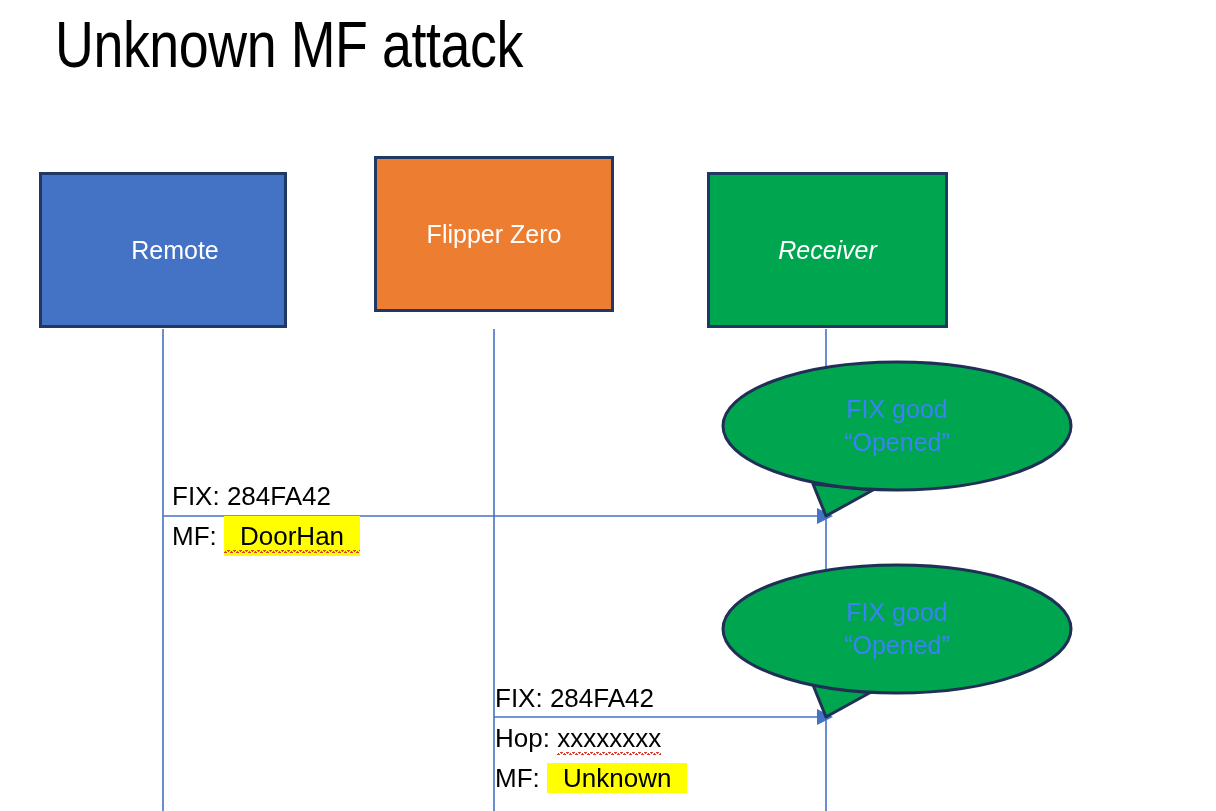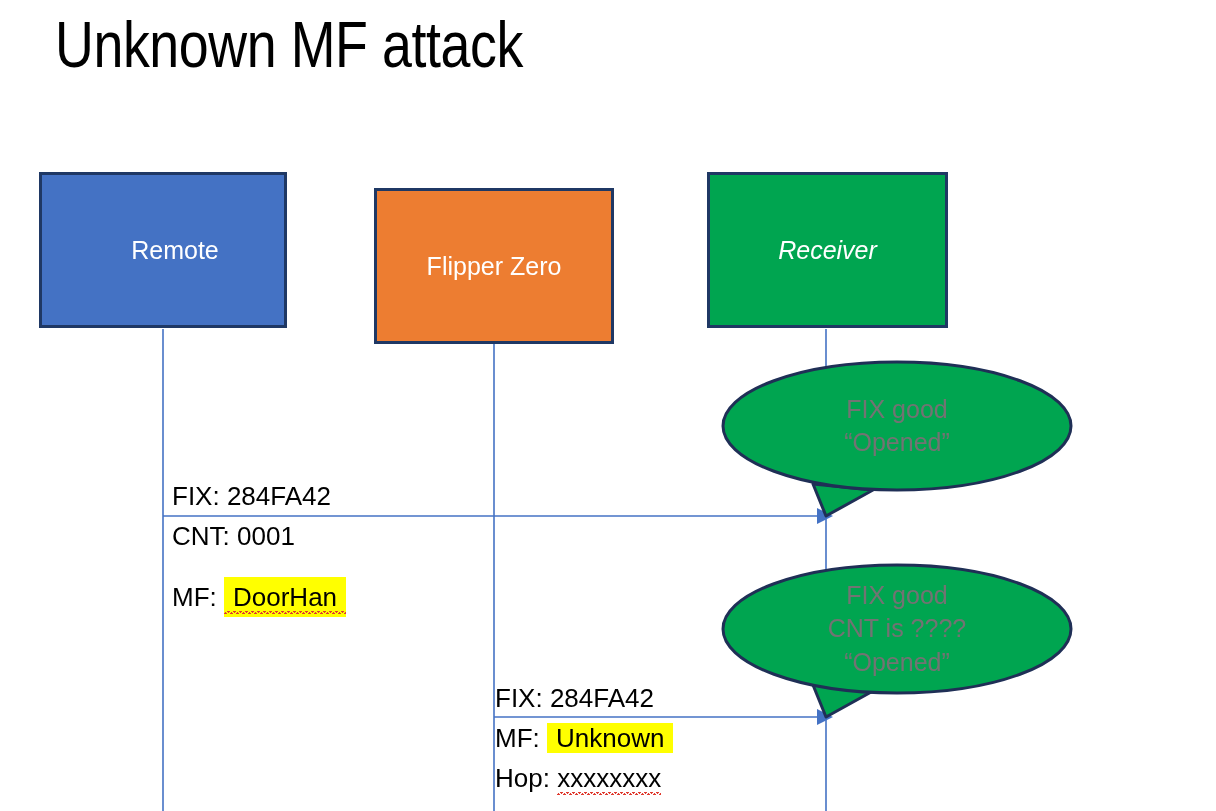--- a/index.html
+++ b/index.html
@@ -51,58 +51,57 @@
   }
   .lane-label {
     color: #ffffff;
     font-size: 25px;
     font-weight: 400;
     line-height: 1.2;
     text-align: center;
   }
 
   #lane-remote  { left: 39px;  top: 172px; width: 248px; height: 156px; background: #4472C4; padding-left: 24px; }
-  #lane-flipper { left: 374px; top: 188px; width: 240px; height: 156px; background: #ED7D31; }
+  #lane-flipper { left: 374px; top: 156px; width: 240px; height: 156px; background: #ED7D31; }
   #lane-receiver{ left: 707px; top: 172px; width: 241px; height: 156px; background: #00A550; font-style: italic; }
 
   
   .callout {
     position: absolute;
     width: 348px;
     height: 128px;
     display: flex;
     flex-direction: column;
     align-items: center;
     justify-content: center;
   }
   .callout-text {
     position: relative;
     z-index: 2;
-    color: #737373;
+    color: #3b82f6;
     font-size: 25px;
     line-height: 1.33;
     text-align: center;
     white-space: nowrap;
   }
   #callout-1 { left: 723px; top: 362px; }
   #callout-2 { left: 723px; top: 565px; }
 
   
   .msg-label {
     position: absolute;
     font-size: 26px;
     line-height: 40px;
     color: #000000;
     white-space: nowrap;
   }
   .msg-line { display: block; height: 40px; }
   .hl {
     background: #FFFF00;
-    padding: 0 9px;
-    margin-top: 21px;
+    padding: 0 16px;
   }
   .squiggle {
     position: relative;
     display: inline-block;
   }
   .squiggle::after {
     content: "";
     position: absolute;
     left: 0;
     right: 0;
@@ -162,27 +161,25 @@
   <span class="lane-label">Receiver</span>
 </div>
 
 <div class="callout" id="callout-1">
   <span class="callout-text">FIX good</span>
   <span class="callout-text">“Opened”</span>
 </div>
 
 <div class="callout" id="callout-2">
   <span class="callout-text">FIX good</span>
-  <span class="callout-text">CNT is ????</span>
   <span class="callout-text">“Opened”</span>
 </div>
 
 <div class="msg-label" id="msg-1">
   <span class="msg-line">FIX: 284FA42</span>
-  <span class="msg-line"><span>CNT: </span><span>0001</span></span>
   <span class="msg-line"><span>MF: </span><span class="hl squiggle">DoorHan</span></span>
 </div>
 
 <div class="msg-label" id="msg-2">
   <span class="msg-line">FIX: 284FA42</span>
+  <span class="msg-line"><span>Hop: </span><span class="squiggle">xxxxxxxx</span></span>
   <span class="msg-line"><span>MF: </span><span class="hl">Unknown</span></span>
-  <span class="msg-line"><span>Hop: </span><span class="squiggle">xxxxxxxx</span></span>
 </div>
 
 </body></html>

